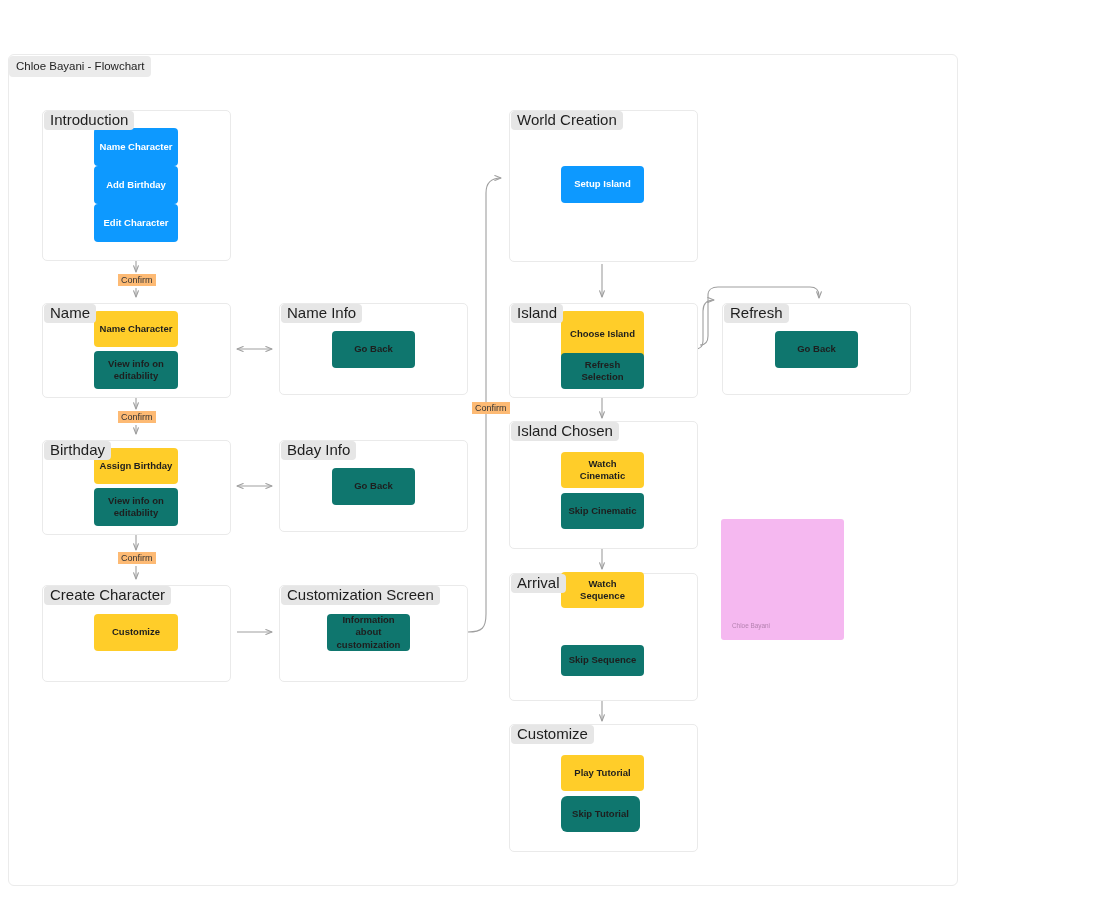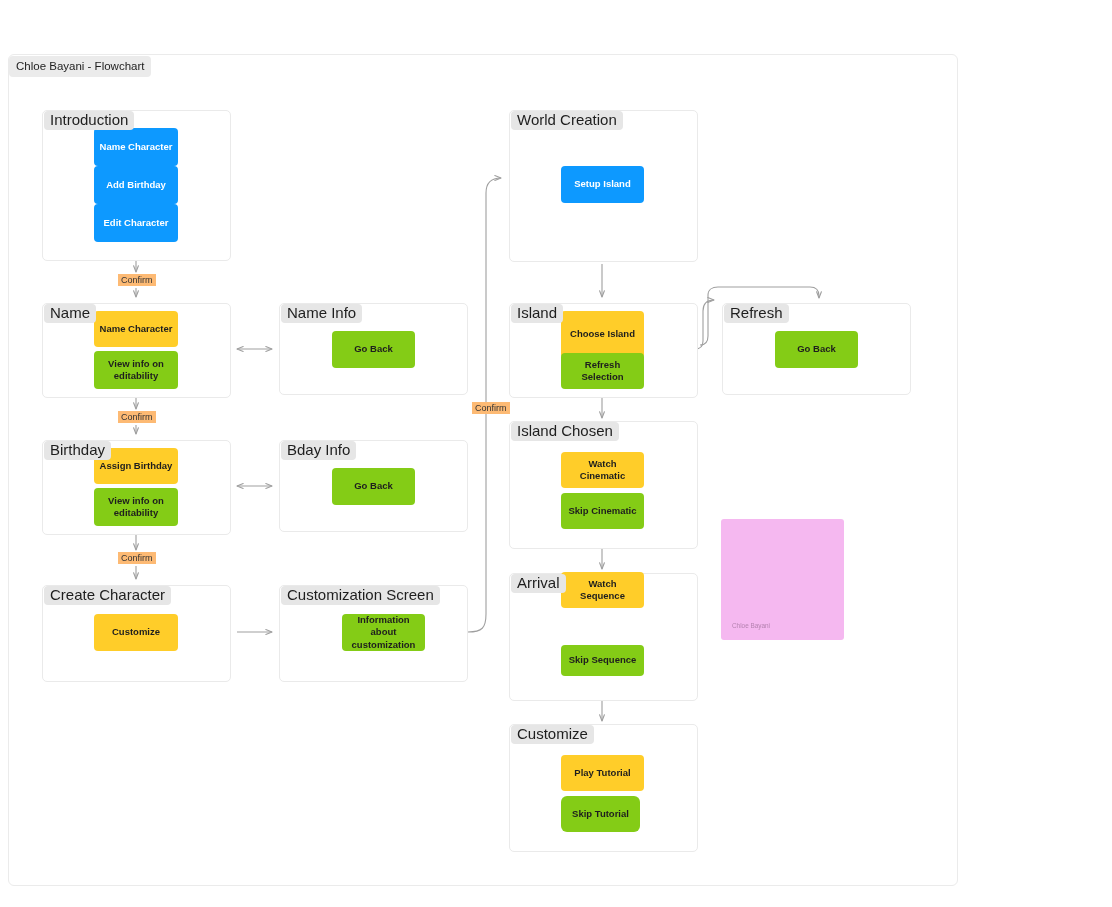--- a/index.html
+++ b/index.html
@@ -84,21 +84,21 @@
     font-size: 9.5px;
     font-weight: bold;
     line-height: 12.5px;
     border-radius: 4px;
     box-sizing: border-box;
     padding: 2px 5px;
     z-index: 15;
   }
   .node.blue   { background: #0d99ff; color: #ffffff; }
   .node.yellow { background: #ffcd29; color: #1e1e1e; }
-  .node.pink   { background: #84cc16; color: #1e1e1e; }
+  .node.pink   { background: #0f766e; color: #1e1e1e; }
 
   
   .edge-label {
     position: absolute;
     font-size: 9px;
     line-height: 12px;
     color: #333333;
     background: #fdba74;
     padding: 0 3px;
     white-space: nowrap;
@@ -216,21 +216,21 @@
 <div class="node pink" style="left:332px; top:468px; width:83px; height:37px;">Go Back</div>
 
 <div class="edge-label" style="left:118px; top:552px;">Confirm</div>
 
 <div class="frame" style="left:42px; top:585px; width:189px; height:97px;"></div>
 <div class="frame-label" style="left:44px; top:586px;">Create Character</div>
 <div class="node yellow" style="left:94px; top:614px; width:84px; height:37px;">Customize</div>
 
 <div class="frame" style="left:279px; top:585px; width:189px; height:97px;"></div>
 <div class="frame-label" style="left:281px; top:586px;">Customization Screen</div>
-<div class="node pink" style="left:342px; top:614px; width:83px; height:37px;">Information about customization</div>
+<div class="node pink" style="left:327px; top:614px; width:83px; height:37px;">Information about customization</div>
 
 <div class="edge-label" style="left:472px; top:402px;">Confirm</div>
 
 <div class="frame" style="left:509px; top:110px; width:189px; height:152px;"></div>
 <div class="frame-label" style="left:511px; top:111px;">World Creation</div>
 <div class="node blue" style="left:561px; top:166px; width:83px; height:37px;">Setup Island</div>
 
 <div class="frame" style="left:509px; top:303px; width:189px; height:95px;"></div>
 <div class="frame-label" style="left:511px; top:304px;">Island</div>
 <div class="node yellow" style="left:561px; top:311px; width:83px; height:47px;">Choose Island</div>

